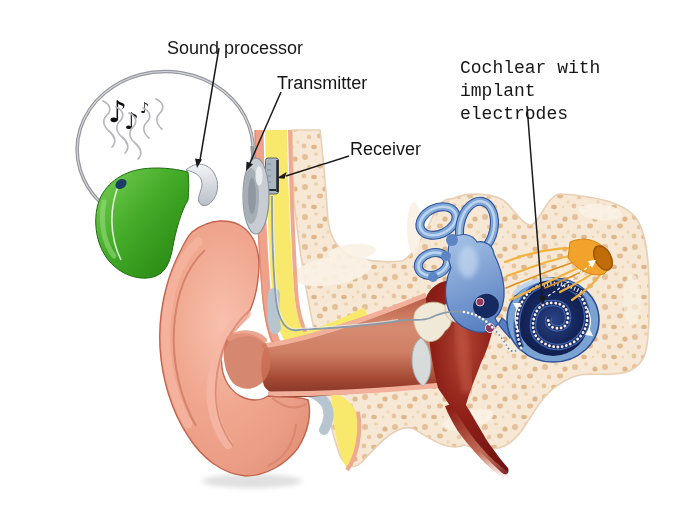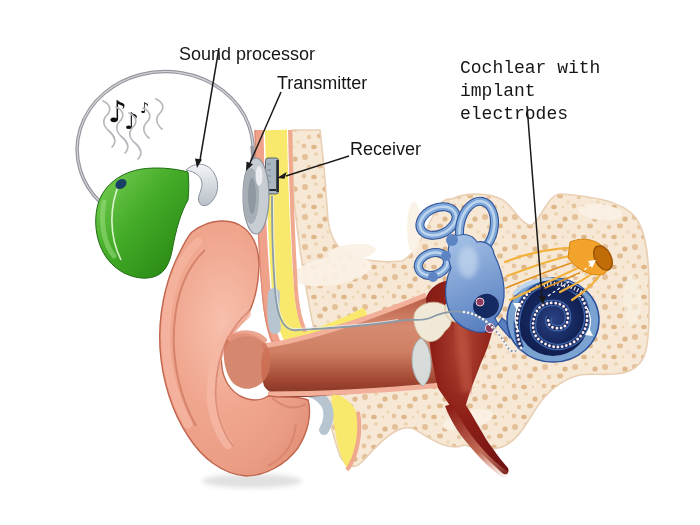--- a/index.html
+++ b/index.html
@@ -277,17 +277,17 @@
     <path class="arrowhead" d="M 197,168 L 202,159.5 L 195,158.5 Z"></path>
     <path class="leader" d="M 281,92 L 250,163"></path>
     <path class="arrowhead" d="M 246,171 L 253,164.2 L 246.5,161.4 Z"></path>
     <path class="leader" d="M 349,156 L 286,176"></path>
     <path class="arrowhead" d="M 277,178 L 286.6,172 L 284.5,178.8 Z"></path>
     <path class="leader" d="M 527,106 L 542,297"></path>
     <path class="arrowhead" d="M 543,305 L 546,295.9 L 538.8,296.3 Z"></path>
   </g>
 </svg>
 
-  <div class="label" style="left:167px;top:43px;margin-left:12px;">Sound processor</div>
+  <div class="label" style="left:167px;top:37px;">Sound processor</div>
   <div class="label" style="left:277px;top:72px;">Transmitter</div>
   <div class="label" style="left:350px;top:138px;">Receiver</div>
   <div class="label" style="left:460px;top:57px;width:158px;font-family:Liberation Mono, monospace;">Cochlear with implant electrodes</div>
 </div>
 
 </body></html>

